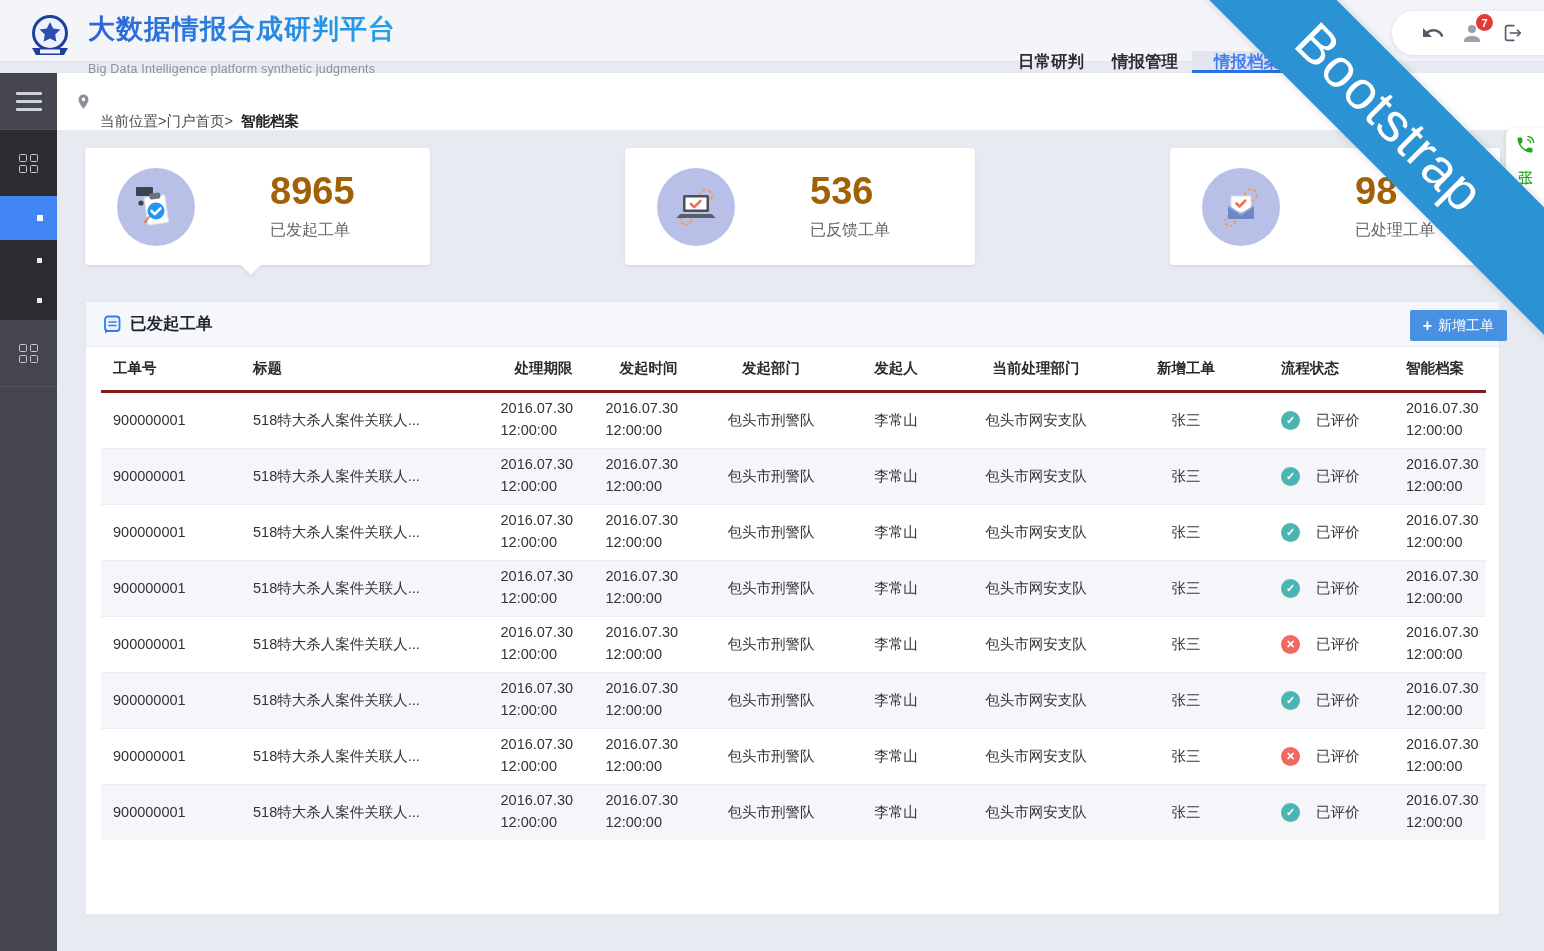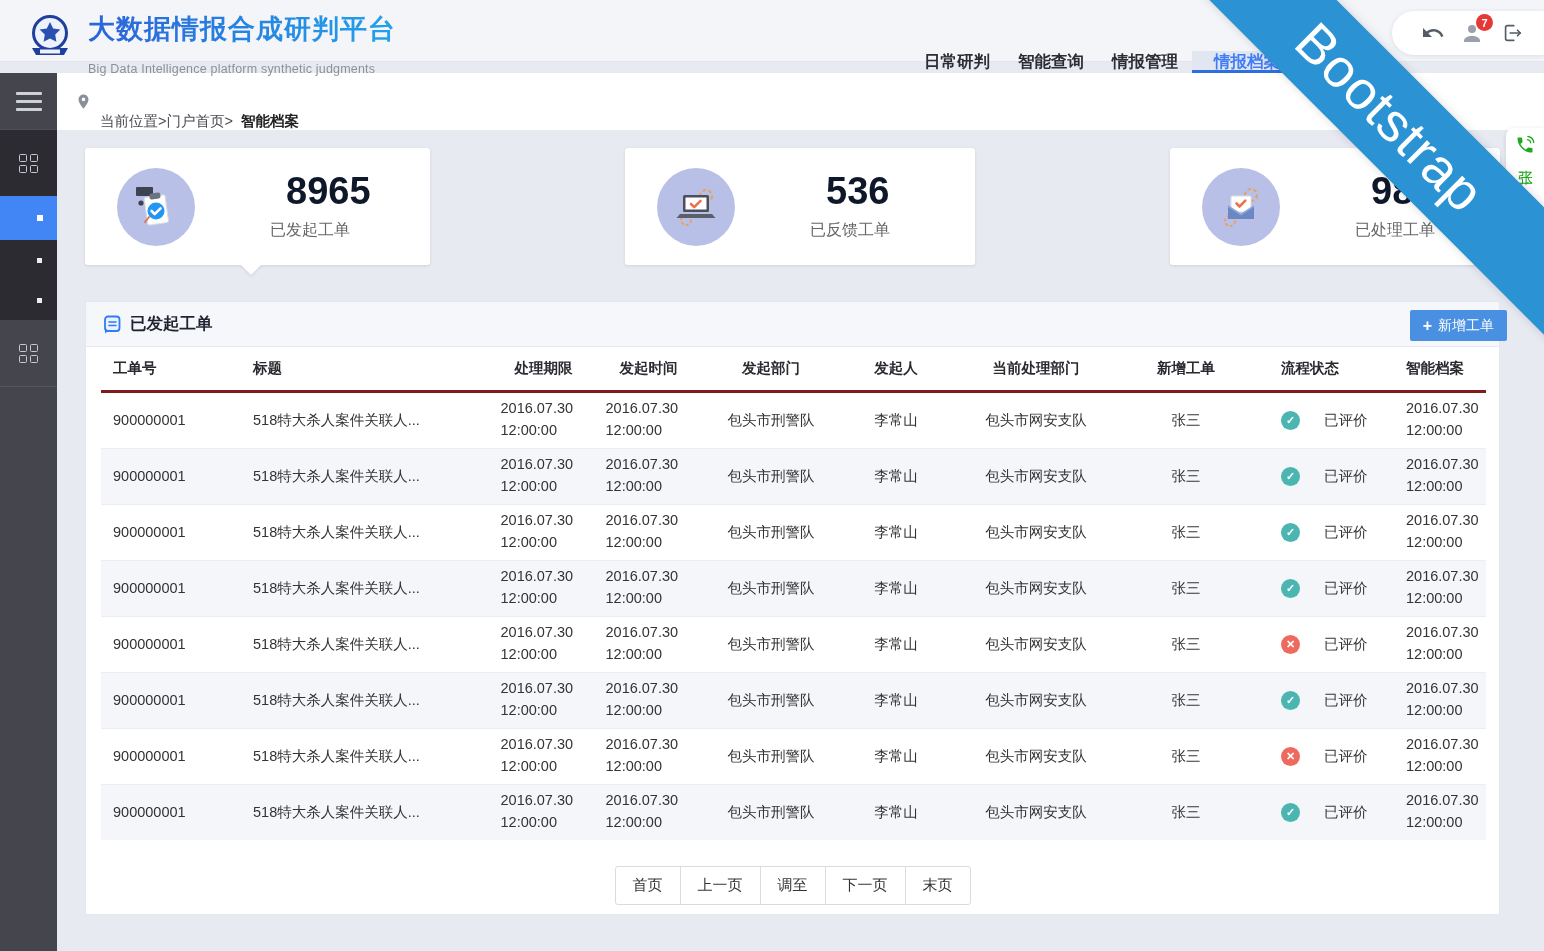--- a/index.html
+++ b/index.html
@@ -76,21 +76,21 @@
     box-shadow:0 1px 3px rgba(60,70,90,.14); display:flex; align-items:center; cursor:pointer; z-index:10;
   }
   .card1 { left:85px; width:345px; }
   .card2 { left:625px; width:350px; }
   .card3 { left:1170px; width:330px; }
   .card .illus {
     width:78px; height:78px; border-radius:50%; background:#b9c0e8; margin-left:32px;
     display:flex; align-items:center; justify-content:center; flex:none;
   }
   .card .nums { margin-left:75px; }
-  .stat-value { font-size:38px; font-weight:bold; color:#0f172a; line-height:1.05; white-space:nowrap;margin-left:16px; }
+  .stat-value { font-size:38px; font-weight:bold; color:#a16207; line-height:1.05; white-space:nowrap; }
   .stat-label { font-size:16px; color:#666; margin-top:9px; white-space:nowrap; }
   .card-pointer {
     position:absolute; left:240px; top:264px; width:0; height:0; z-index:10;
     border-left:11px solid transparent; border-right:11px solid transparent; border-top:11px solid #fff;
     filter:drop-shadow(0 2px 1px rgba(60,70,90,.10));
   }
 
   
   .contact {
     position:absolute; right:0; top:128px; width:38px; height:86px; background:#fff;
@@ -120,21 +120,21 @@
   th { height:44px; font-size:14.5px; font-weight:bold; color:#2a2a30; border-bottom:3px solid #7f1d1d; }
   td { height:55px; font-size:14.5px; color:#333; }
   tbody tr { border-top:1px solid #ededf1; }
   tbody tr:first-child { border-top:none; }
   tbody tr:nth-child(even) { background:#f4f6f9; }
   .al { text-align:left; padding-left:12px; }
   .ac { text-align:center; }
   .as { text-align:left; padding-left:30px; }
   .ar { text-align:left; padding-left:25px; }
   .date-wrap { display:inline-block; width:86px; text-align:left; line-height:1.5; }
-  .status-cell { display:flex; align-items:center; gap:24px; height:55px; }
+  .status-cell { display:flex; align-items:center; gap:16px; height:55px; }
   .status-dot {
     width:19px; height:19px; border-radius:50%; color:#fff; font-size:11px; font-weight:bold;
     display:inline-flex; align-items:center; justify-content:center; flex:none;
   }
   .status-dot.success { background:#4ab5b1; }
   .status-dot.error { background:#ee6a5f; }
   .status-dot.success::before { content:"✓"; }
   .status-dot.error::before { content:"✕"; }
 
   .pagination { margin-top:26px; display:flex; justify-content:center; }
@@ -164,21 +164,20 @@
     <path d="M8 38h36l-4 7H12z" fill="#1f3f9e"></path>
     <rect x="16" y="39.5" width="20" height="4" fill="#eef2fc"></rect>
   </svg>
   <div class="title-block">
     <div class="app-title">大数据情报合成研判平台</div>
     <div class="app-subtitle">Big Data Intelligence platform synthetic judgments</div>
   </div>
 
   <div class="nav">
     <div class="nav-item">日常研判</div>
-    <div class="nav-item">智能查询</div>
     <div class="nav-item">情报管理</div>
     <div class="nav-item active">情报档案</div>
   </div>
 
   <div class="pill">
     <span class="pill-icon">
       <svg width="24" height="24" viewBox="0 0 24 24">
           <path d="M12.5 8c-2.65 0-5.05.99-6.9 2.6L2 7v9h9l-3.62-3.62c1.39-1.16 3.16-1.88 5.12-1.88 3.54 0 6.55 2.31 7.6 5.5l2.37-.78C21.08 11.03 17.15 8 12.5 8z" fill="#555b66"></path>
         </svg>
     </span>
@@ -481,24 +480,17 @@
           <span class="status-cell">
             <span class="status-dot success"></span>
             <span>已评价</span>
           </span>
         </td>
         <td class="ar"><span class="date-wrap">2016.07.30 12:00:00</span></td>
       </tr>
       </tbody>
   </table>
 
-  <div class="pagination">
-    <button class="page-btn">首页</button>
-    <button class="page-btn">上一页</button>
-    <button class="page-btn">调至</button>
-    <button class="page-btn">下一页</button>
-    <button class="page-btn">末页</button>
-  </div>
 </div>
 
 <div class="ribbon">
   <span>Bootstrap</span>
 </div>
 
 </body></html>

